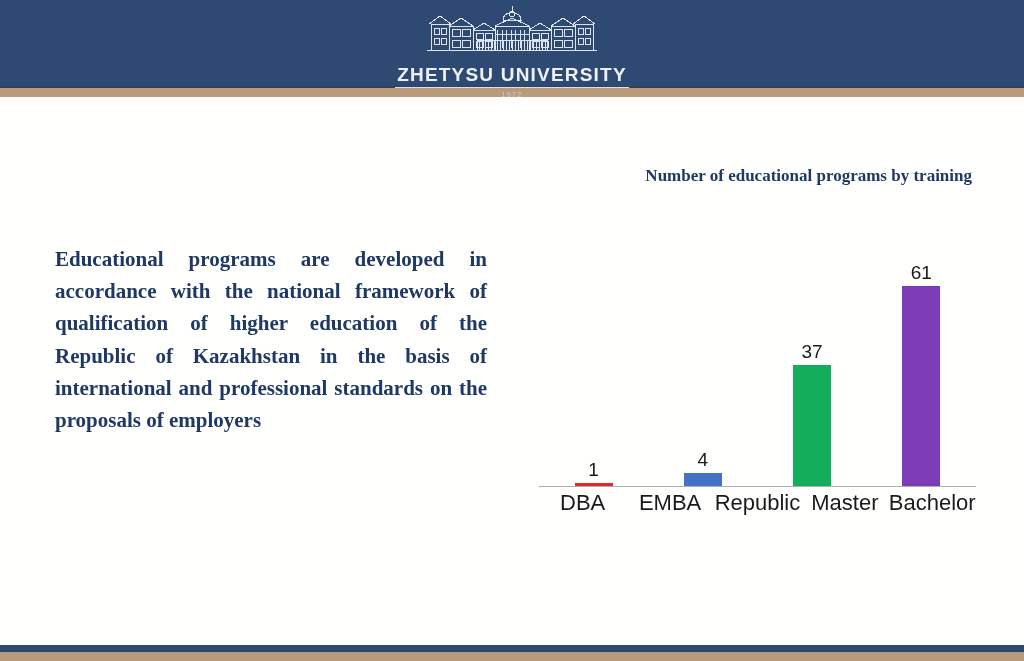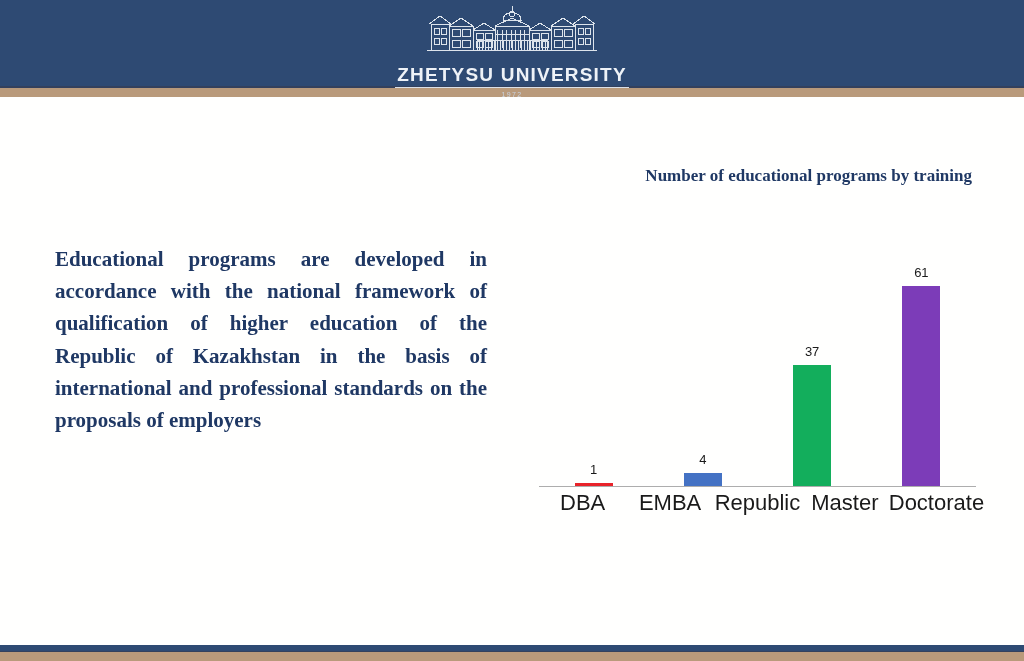--- a/index.html
+++ b/index.html
@@ -164,21 +164,21 @@
     bottom: 0;
     left: 50%;
     transform: translateX(-50%);
     width: 38px;
   }
   .bar-value {
     position: absolute;
     left: 50%;
     transform: translateX(-50%);
     font-family: "Liberation Sans", sans-serif;
-    font-size: 13px;
+    font-size: 19px;
     color: #1a1a1a;
     line-height: 19px;
     white-space: nowrap;
   }
   .cat-labels {
     position: absolute;
     left: 27px;
     top: 340px;
     width: 437px;
     display: flex;
@@ -290,19 +290,19 @@
       </div>
     </div>
     <div class="axis-line"></div>
   </div>
 
   <div class="cat-labels">
     <div class="cat-label">DBA</div>
     <div class="cat-label">EMBA</div>
     <div class="cat-label">Republic</div>
     <div class="cat-label">Master</div>
-    <div class="cat-label">Doctorate</div>
+    <div class="cat-label">Bachelor</div>
   </div>
 </div>
 
 <div class="footer-navy"></div>
 <div class="footer-line"></div>
 <div class="footer-tan"></div>
 
 </body></html>

